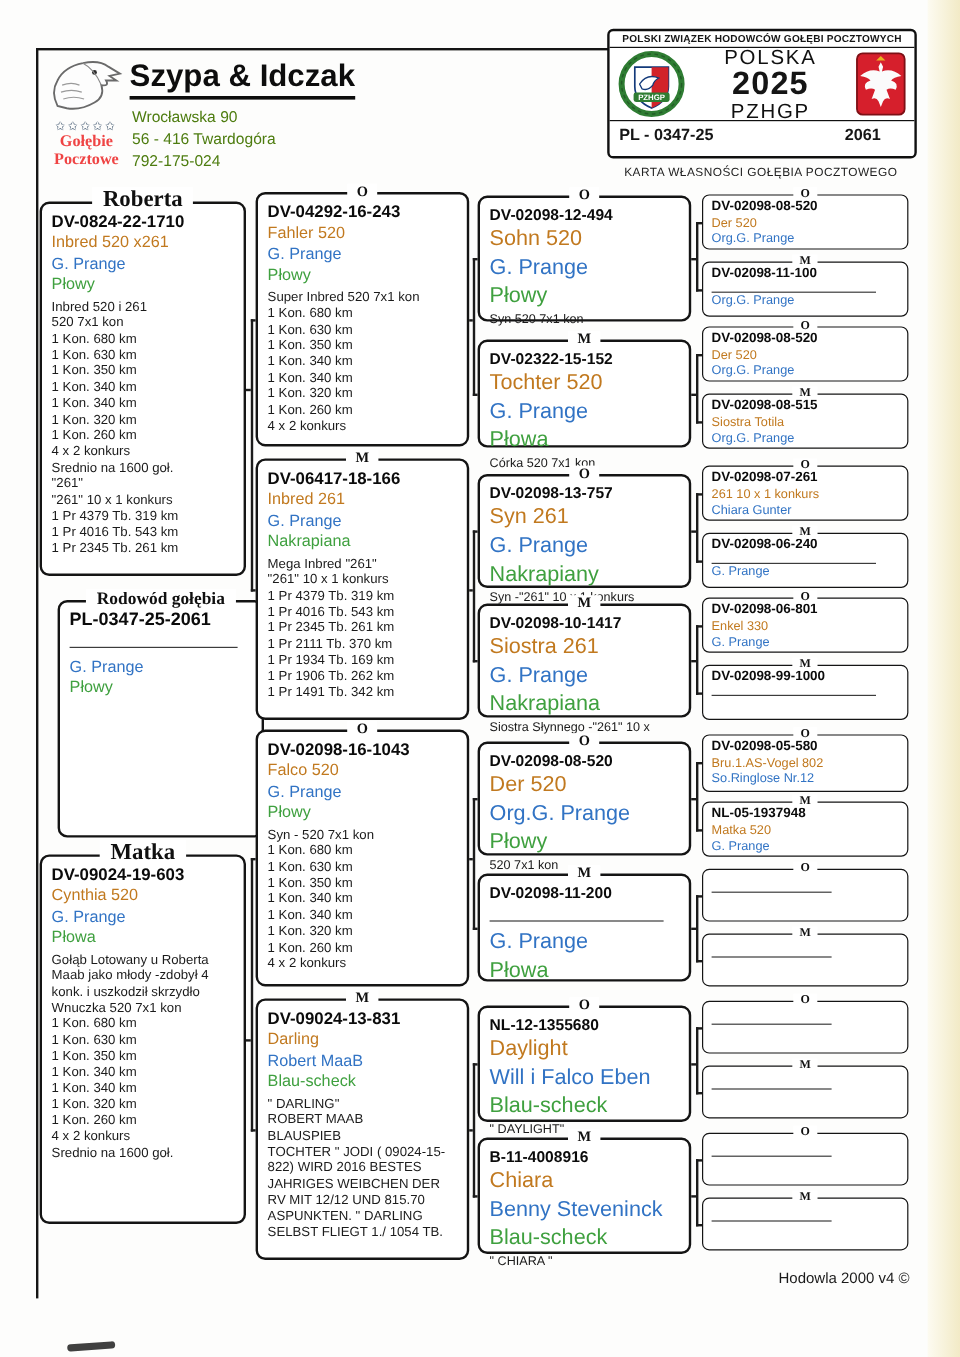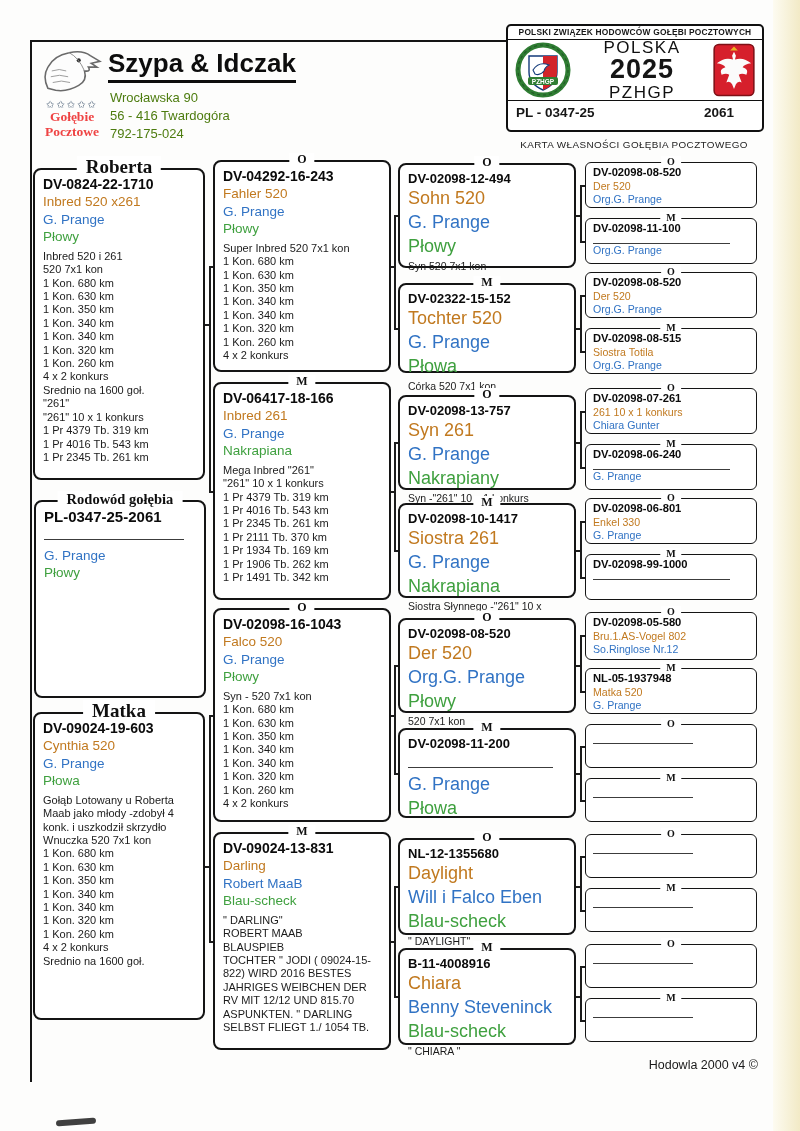--- a/index.html
+++ b/index.html
@@ -122,21 +122,21 @@
 1 Kon.  260 km
 4 x 2 konkurs
 Srednio na 1600 goł.
 "261"
 "261"  10 x 1 konkurs
 1 Pr 4379 Tb. 319 km
 1 Pr 4016 Tb. 543 km
 1 Pr 2345 Tb. 261 km</div>
   </div>
 
-  <div class="pbox g1" style="left:34px;top:500px;width:172px;height:198px">
+  <div class="pbox g1" style="left:48px;top:500px;width:172px;height:198px">
     <span class="glabel small">Rodowód gołębia</span>
     <div class="ring" style="font-size:15px">PL-0347-25-2061</div>
     <div class="blankline" style="margin:4px 0 7px"></div>
     <div class="breeder">G. Prange</div>
     <div class="plumage">Płowy</div>
   </div>
 
   <div class="pbox g1" style="left:33px;top:712px;width:172px;height:308px">
     <span class="glabel">Matka</span>
     <div class="ring">DV-09024-19-603</div>

